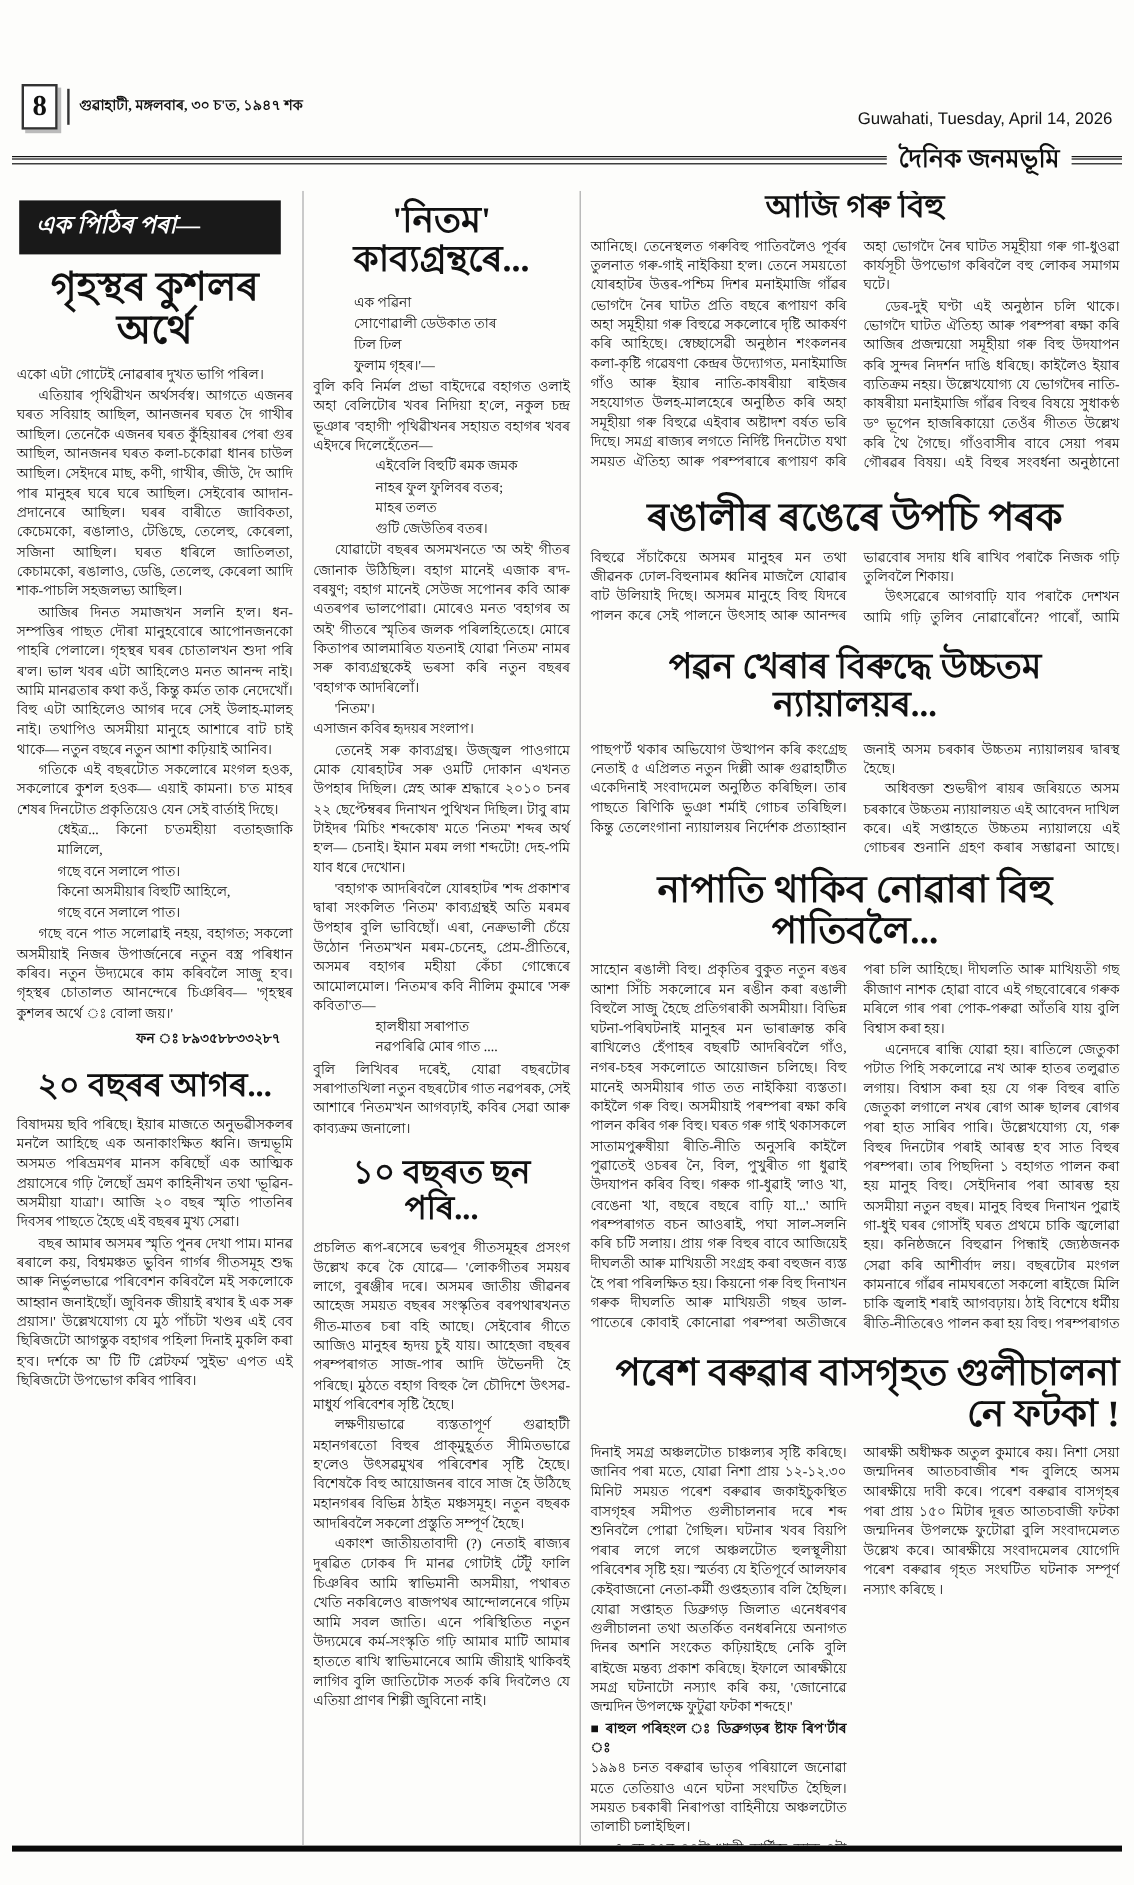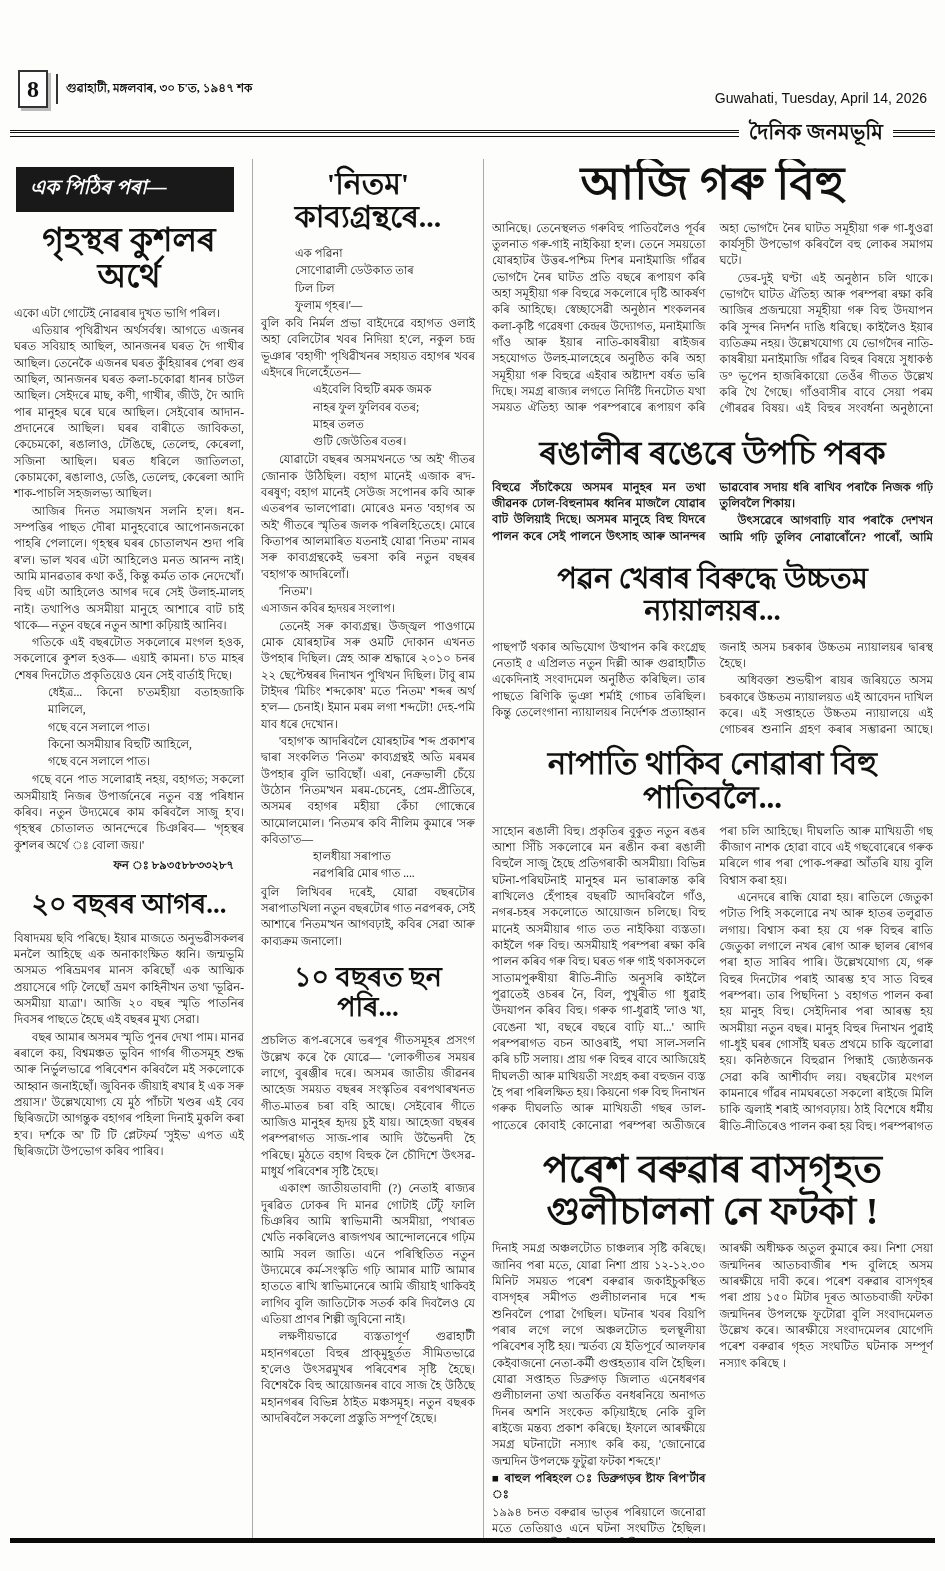--- a/index.html
+++ b/index.html
@@ -38,28 +38,28 @@
   .verse { text-indent:0 !important; padding-left:34px; line-height:1.5; white-space:pre-line; }
   .verse.deep { padding-left:52px; }
   .kicker {
     background:#191919; color:#fff; width:218px; padding:5px 4px 7px 14px;
     font-size:20px; font-weight:bold; font-style:italic; margin:4px 0 10px 2px;
   }
   h1,h2,h3 { text-align:center; font-weight:bold; line-height:1.1; }
   .h-left-main { font-size:33px; margin:2px 0 10px 0; }
   .h-sub { font-size:27px; margin:14px 0 10px 0; }
   .h-mid-main { font-size:30px; margin:4px 0 12px 0; }
-  .h-cow { font-size:46px; margin:0 0 10px 0; }
+  .h-cow { font-size:26px; margin:0 0 10px 0; }
   .h-rongali { font-size:32px; margin:8px 0 8px 0; }
   .h-pawan { font-size:29px; margin:8px 0 8px 0; }
   .h-napati { font-size:31px; margin:8px 0 8px 0; }
-  .h-paresh { font-size:38px; margin:8px 0 8px 0; }
+  .h-paresh { font-size:31px; margin:8px 0 8px 0;text-align:right; }
   .twocol { column-count:2; column-gap:14px; column-fill:auto; overflow:hidden; }
   .ht-cow    { height:208px; }
-  .ht-rongali{ height:76px;font-weight:bold; }
+  .ht-rongali{ height:76px; }
   .ht-pawan  { height:100px;margin-top:12px; }
   .ht-napati { height:318px; }
   .ht-paresh { height:430px; }
   .phone { text-align:right; font-weight:bold; font-size:11.5px; padding-right:6px; margin:4px 4px 2px 0; }
   .byline-bold { font-weight:bold; }
 </style>
 </head>
 <body>
 
 <div class="page">
@@ -130,22 +130,22 @@
           <p class="verse deep">হালধীয়া সৰাপাত
 নৱপৰিৱি মোৰ গাত ....</p>
           <p class="noindent">বুলি লিখিবৰ দৰেই, যোৱা বছৰটোৰ সৰাপাতখিলা নতুন বছৰটোৰ গাত নৱপৰক, সেই আশাৰে 'নিতম'খন আগবঢ়াই, কবিৰ সেৱা আৰু কাব্যক্ৰম জনালো।</p>
         </div>
       </article>
 
       <article>
         <h2 class="h-sub">১০ বছৰত ছন পৰি...</h2>
         <div class="body-txt">
           <p class="noindent">প্ৰচলিত ৰূপ-ৰসেৰে ভৰপূৰ গীতসমূহৰ প্ৰসংগ উল্লেখ কৰে কৈ যোৱে— 'লোকগীতৰ সময়ৰ লাগে, বুৰঞ্জীৰ দৰে। অসমৰ জাতীয় জীৱনৰ আহেজ সময়ত বছৰৰ সংস্কৃতিৰ বৰপথাৰখনত গীত-মাতৰ চৰা বহি আছে। সেইবোৰ গীতে আজিও মানুহৰ হৃদয় চুই যায়। আহেজা বছৰৰ পৰম্পৰাগত সাজ-পাৰ আদি উভৈনদী হৈ পৰিছে। মুঠতে বহাগ বিহুক লৈ চৌদিশে উৎসৱ-মাধুৰ্য পৰিবেশৰ সৃষ্টি হৈছে।</p>
+          <p>লক্ষণীয়ভাৱে ব্যস্ততাপূৰ্ণ গুৱাহাটী মহানগৰতো বিহুৰ প্ৰাক্‌মুহূৰ্তত সীমিতভাৱে হ'লেও উৎসৱমুখৰ পৰিবেশৰ সৃষ্টি হৈছে। বিশেষকৈ বিহু আয়োজনৰ বাবে সাজ হৈ উঠিছে মহানগৰৰ বিভিন্ন ঠাইত মঞ্চসমূহ। নতুন বছৰক আদৰিবলৈ সকলো প্ৰস্তুতি সম্পূৰ্ণ হৈছে।</p>
           <p>একাংশ জাতীয়তাবাদী (?) নেতাই ৰাজ্যৰ দুৰৱিত ঢোকৰ দি মানৱ গোটাই টেঁটু ফালি চিঞৰিব আমি স্বাভিমানী অসমীয়া, পথাৰত খেতি নকৰিলেও ৰাজপথৰ আন্দোলনেৰে গঢ়িম আমি সবল জাতি। এনে পৰিস্থিতিত নতুন উদ্যমেৰে কৰ্ম-সংস্কৃতি গঢ়ি আমাৰ মাটি আমাৰ হাততে ৰাখি স্বাভিমানেৰে আমি জীয়াই থাকিবই লাগিব বুলি জাতিটোক সতৰ্ক কৰি দিবলৈও যে এতিয়া প্ৰাণৰ শিল্পী জুবিনো নাই।</p>
-          <p>লক্ষণীয়ভাৱে ব্যস্ততাপূৰ্ণ গুৱাহাটী মহানগৰতো বিহুৰ প্ৰাক্‌মুহূৰ্তত সীমিতভাৱে হ'লেও উৎসৱমুখৰ পৰিবেশৰ সৃষ্টি হৈছে। বিশেষকৈ বিহু আয়োজনৰ বাবে সাজ হৈ উঠিছে মহানগৰৰ বিভিন্ন ঠাইত মঞ্চসমূহ। নতুন বছৰক আদৰিবলৈ সকলো প্ৰস্তুতি সম্পূৰ্ণ হৈছে।</p>
         </div>
       </article>
     </section>
 
     <section class="col col-right">
 
       <article>
         <h1 class="h-cow">আজি গৰু বিহু</h1>
         <div class="body-txt twocol ht-cow">
           <p class="noindent">আনিছে। তেনেস্থলত গৰুবিহু পাতিবলৈও পূৰ্বৰ তুলনাত গৰু-গাই নাইকিয়া হ'ল। তেনে সময়তো যোৰহাটৰ উত্তৰ-পশ্চিম দিশৰ মনাইমাজি গাঁৱৰ ভোগদৈ নৈৰ ঘাটত প্ৰতি বছৰে ৰূপায়ণ কৰি অহা সমূহীয়া গৰু বিহুৱে সকলোৰে দৃষ্টি আকৰ্ষণ কৰি আহিছে। স্বেচ্ছাসেৱী অনুষ্ঠান শংকলনৰ কলা-কৃষ্টি গৱেষণা কেন্দ্ৰৰ উদ্যোগত, মনাইমাজি গাঁও আৰু ইয়াৰ নাতি-কাষৰীয়া ৰাইজৰ সহযোগত উলহ-মালহেৰে অনুষ্ঠিত কৰি অহা সমূহীয়া গৰু বিহুৱে এইবাৰ অষ্টাদশ বৰ্ষত ভৰি দিছে। সমগ্ৰ ৰাজ্যৰ লগতে নিৰ্দিষ্ট দিনটোত যথা সময়ত ঐতিহ্য আৰু পৰম্পৰাৰে ৰূপায়ণ কৰি অহা ভোগদৈ নৈৰ ঘাটত সমূহীয়া গৰু গা-ধুওৱা কাৰ্যসূচী উপভোগ কৰিবলৈ বহু লোকৰ সমাগম ঘটে।</p>

